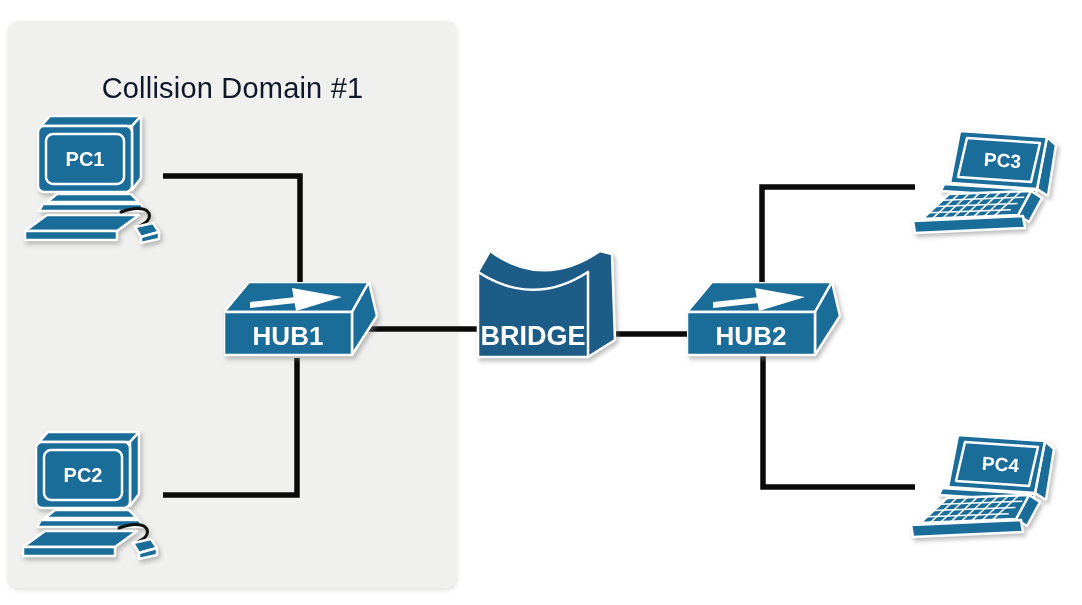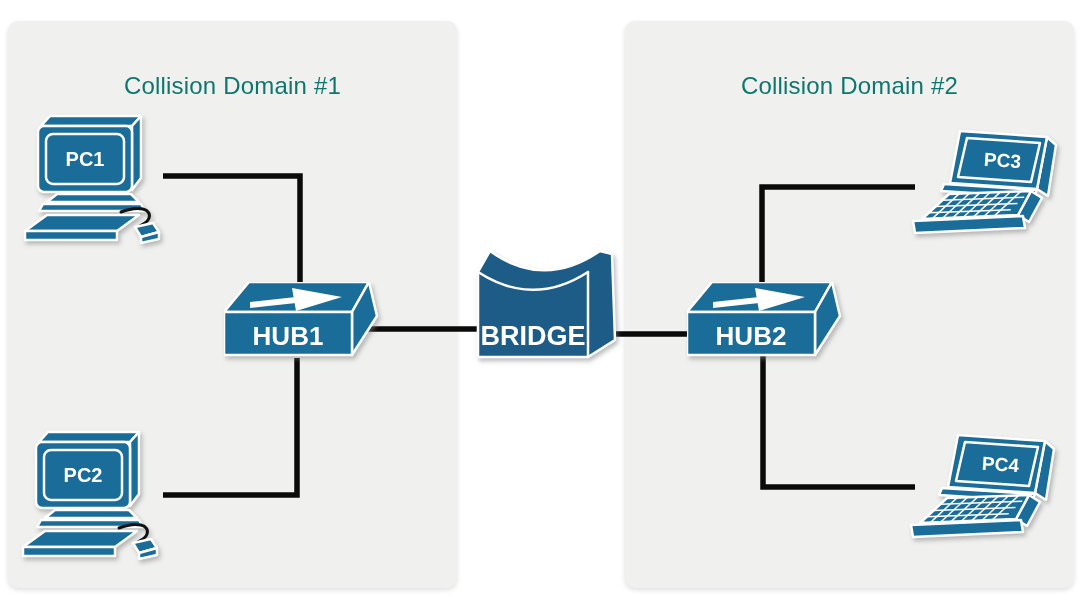--- a/index.html
+++ b/index.html
@@ -9,37 +9,34 @@
   }
   .panel{
     position:absolute;top:21px;width:449px;height:567px;
     background:#f0f0ef;border-radius:10px;
     box-shadow:0 2px 5px rgba(0,0,0,0.13);
   }
   .panel.left{left:8px;}
   .panel.right{left:625px;}
   .panel-title{
     position:absolute;top:51px;left:0;width:100%;
-    text-align:center;font-size:24px;font-weight:400;color:#0f766e;
+    text-align:center;font-size:29px;font-weight:400;color:#0f172a;
     letter-spacing:0.2px;
   }
   svg.lines{position:absolute;left:0;top:0;z-index:2;}
   .icon{position:absolute;z-index:3;filter:drop-shadow(2.5px 3px 2px rgba(125,125,125,0.5));}
   .dev-label{font-family:"Liberation Sans",sans-serif;font-weight:bold;}
 </style>
 </head>
 <body>
 
 <div id="stage">
 
   <div class="panel left">
     <div class="panel-title">Collision Domain #1</div>
-  </div>
-  <div class="panel right">
-    <div class="panel-title">Collision Domain #2</div>
   </div>
 
   <svg class="lines" width="1082" height="605">
     <g fill="none" stroke-width="5.5" stroke-linecap="butt" stroke-linejoin="miter" stroke="#0a0a0a">
       <polyline points="163,176 300,176 300,288"></polyline>
       <polyline points="163,495 297,495 297,358"></polyline>
       <polyline points="366,329 482,329"></polyline>
       <polyline points="610,334 692,334"></polyline>
       <polyline points="915,187 762,187 762,287"></polyline>
       <polyline points="763,355 763,487 915,487"></polyline>

